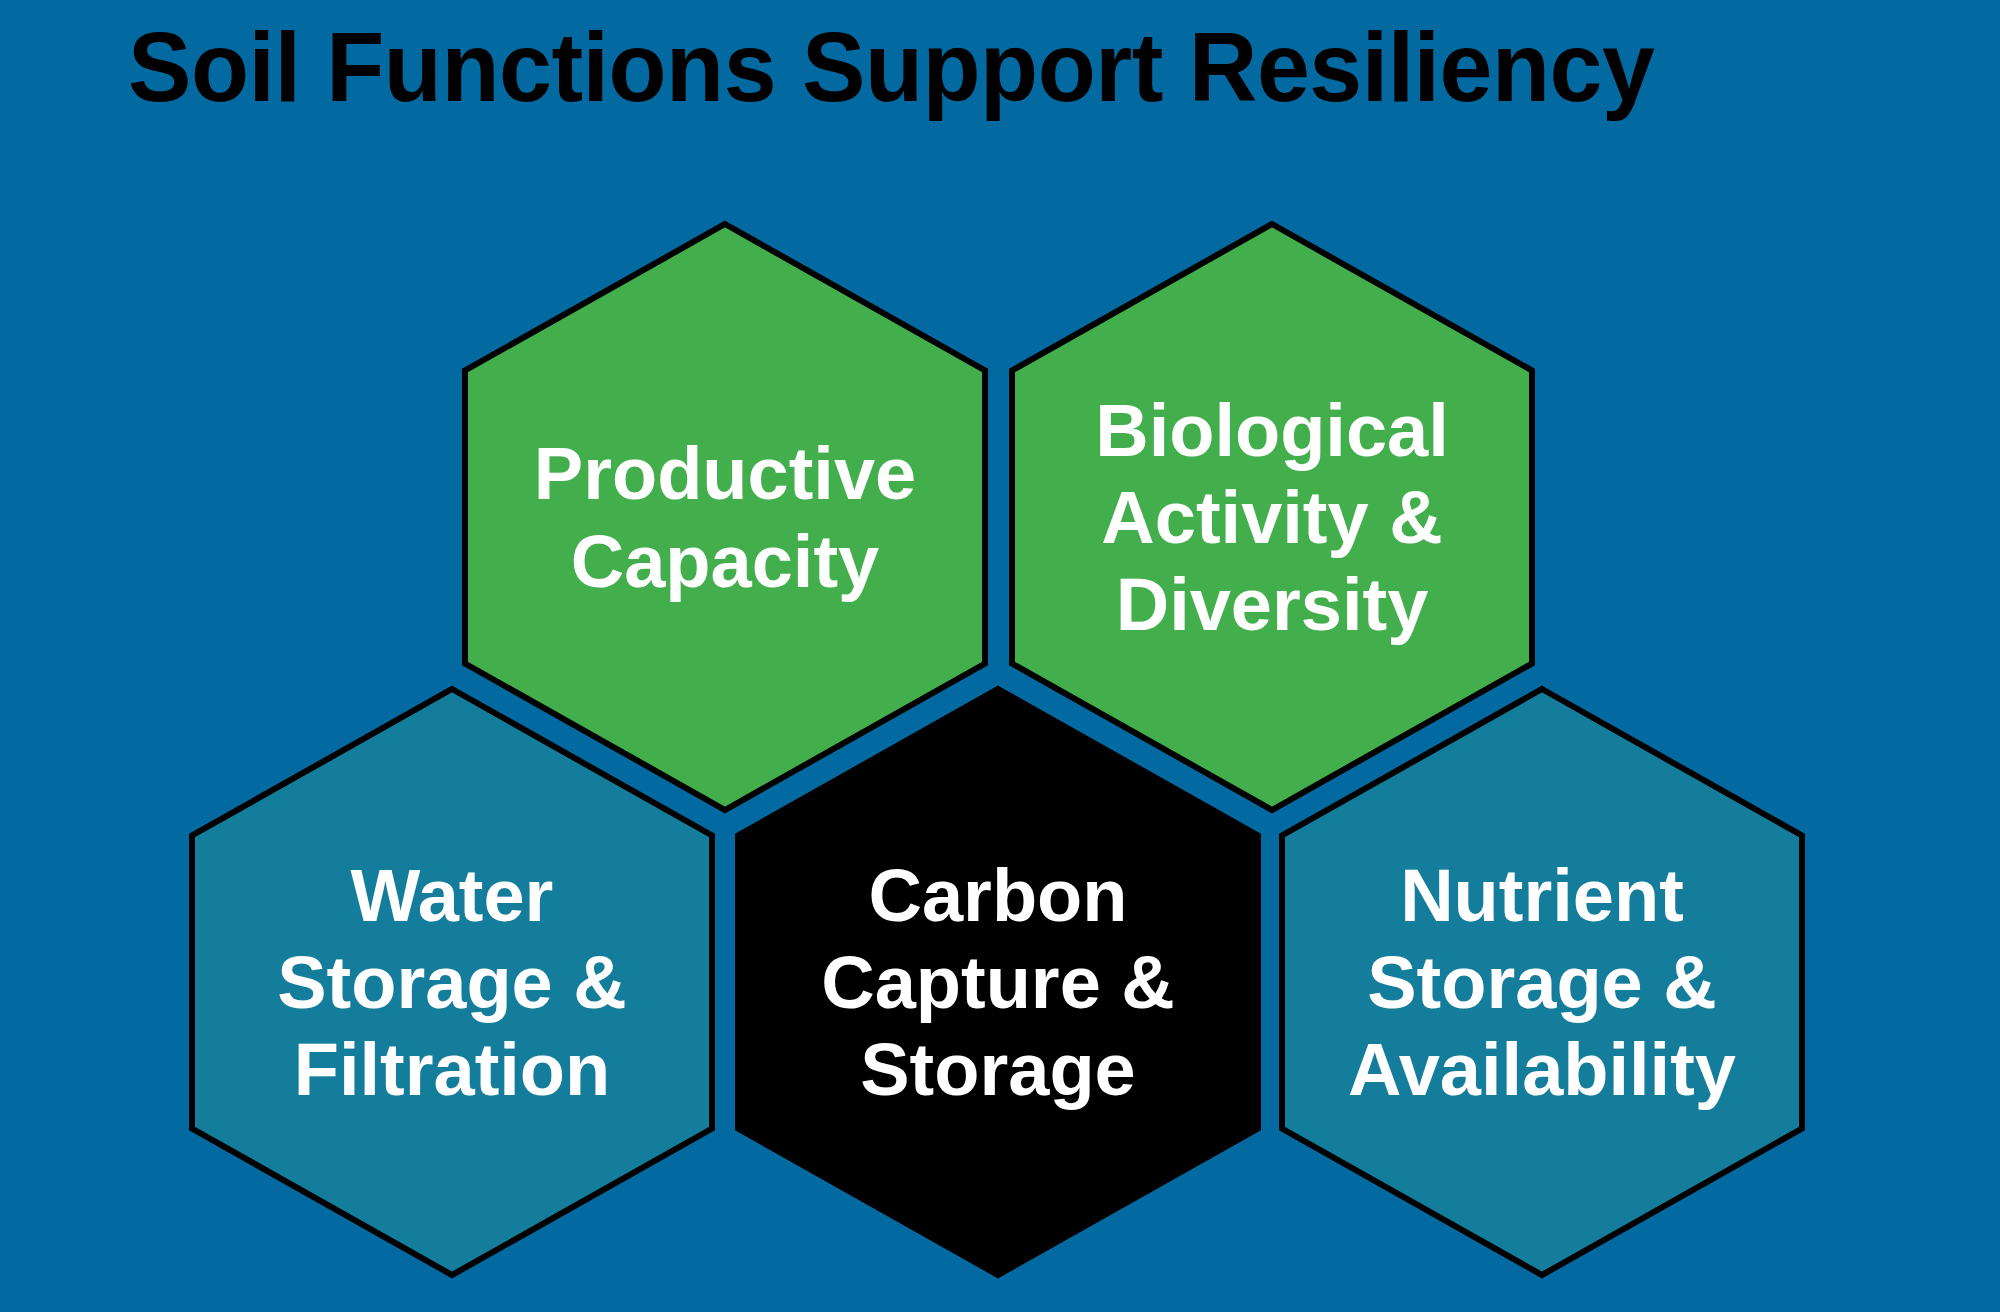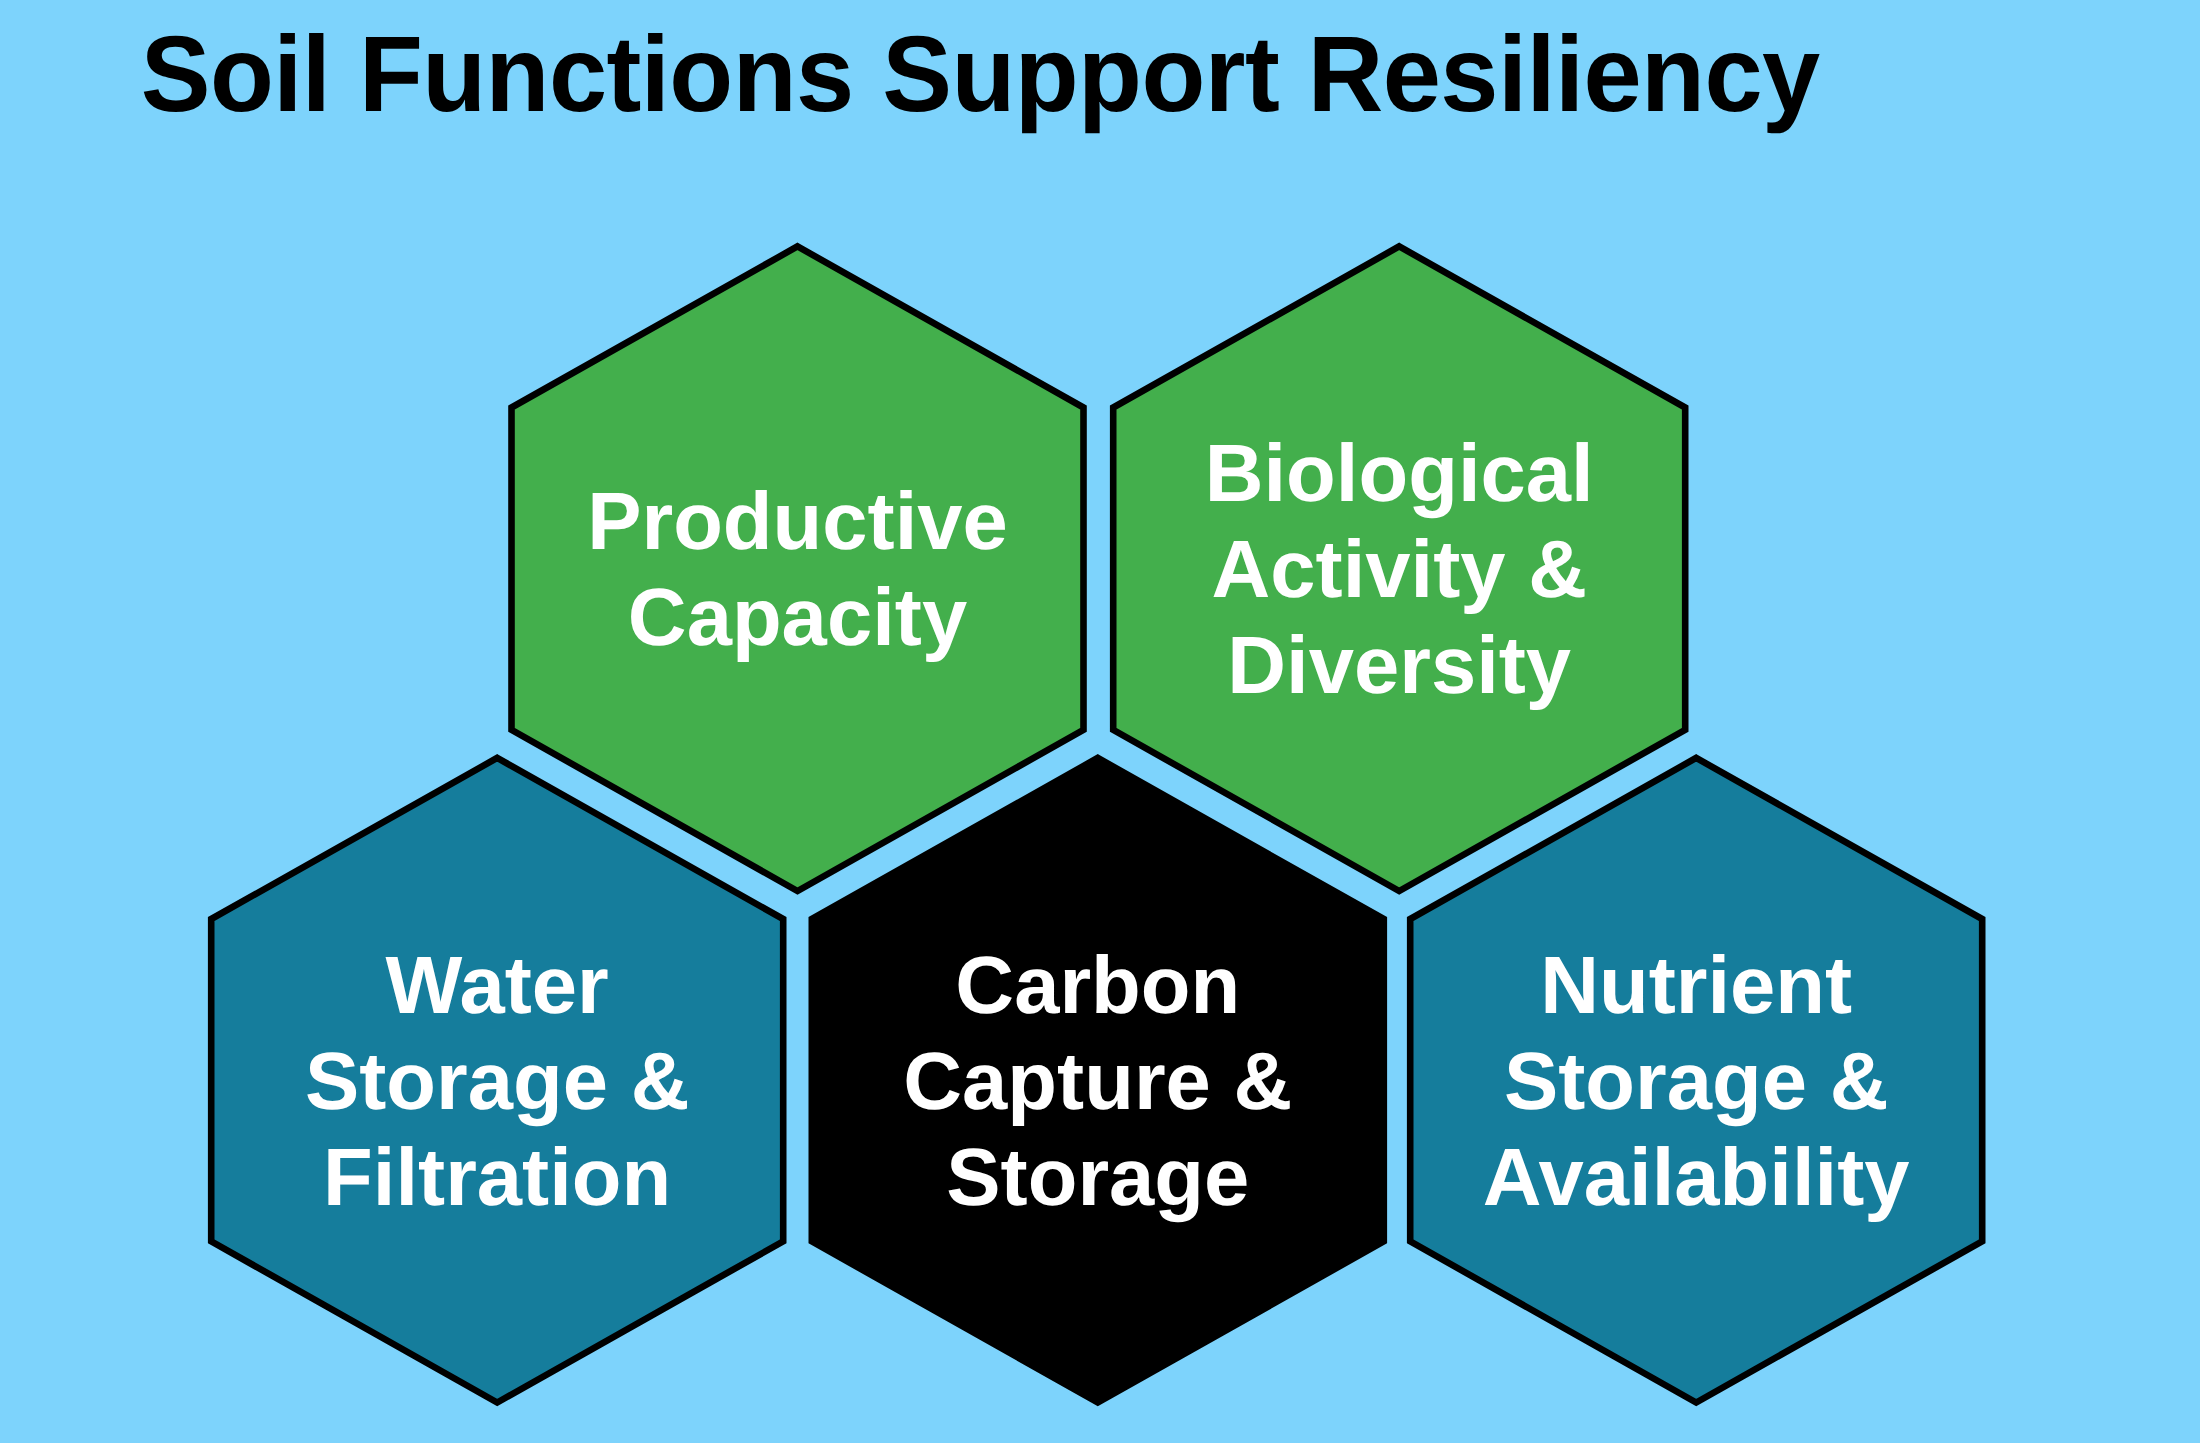--- a/index.html
+++ b/index.html
@@ -8,21 +8,21 @@
     padding: 0;
     background: #ffffff;
   }
   body {
     font-family: "Liberation Sans", "DejaVu Sans", sans-serif;
   }
   #stage {
     position: relative;
     width: 2000px;
     height: 1312px;
-    background: #7dd3fc;
+    background: #0369a1;
     overflow: hidden;
   }
   #page-title {
     position: absolute;
     left: 128px;
     top: 12px;
     width: 1760px;
     height: 110px;
     line-height: 110px;
     font-family: "Liberation Sans Narrow", "Liberation Sans", "DejaVu Sans Condensed", sans-serif;

